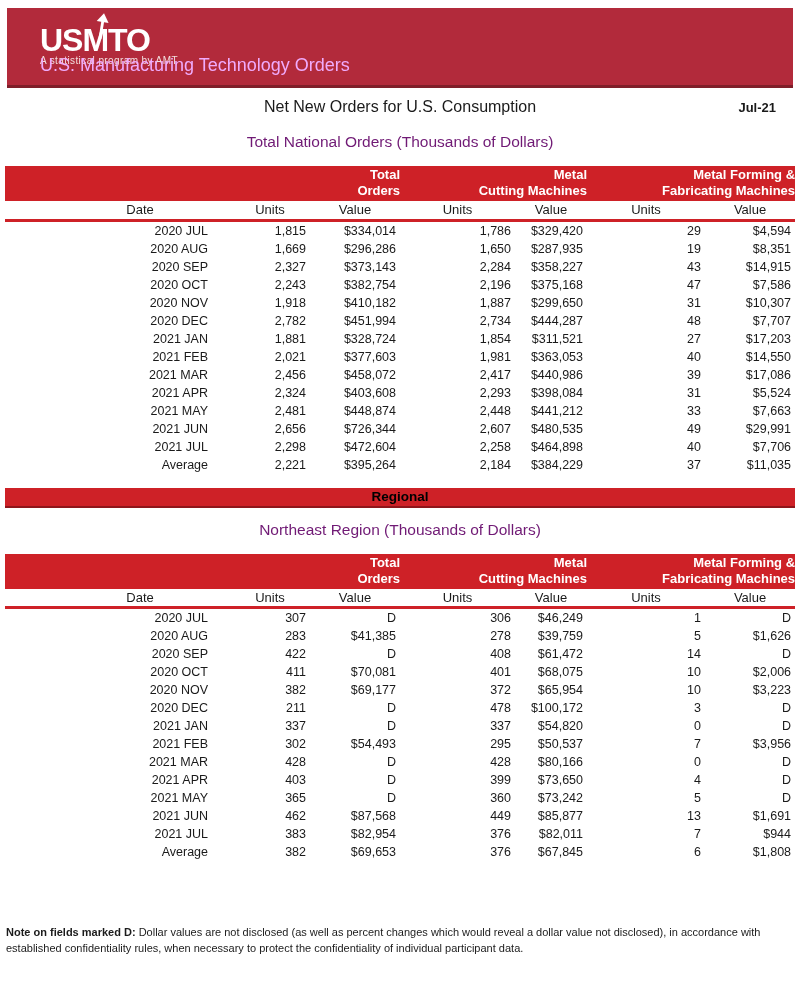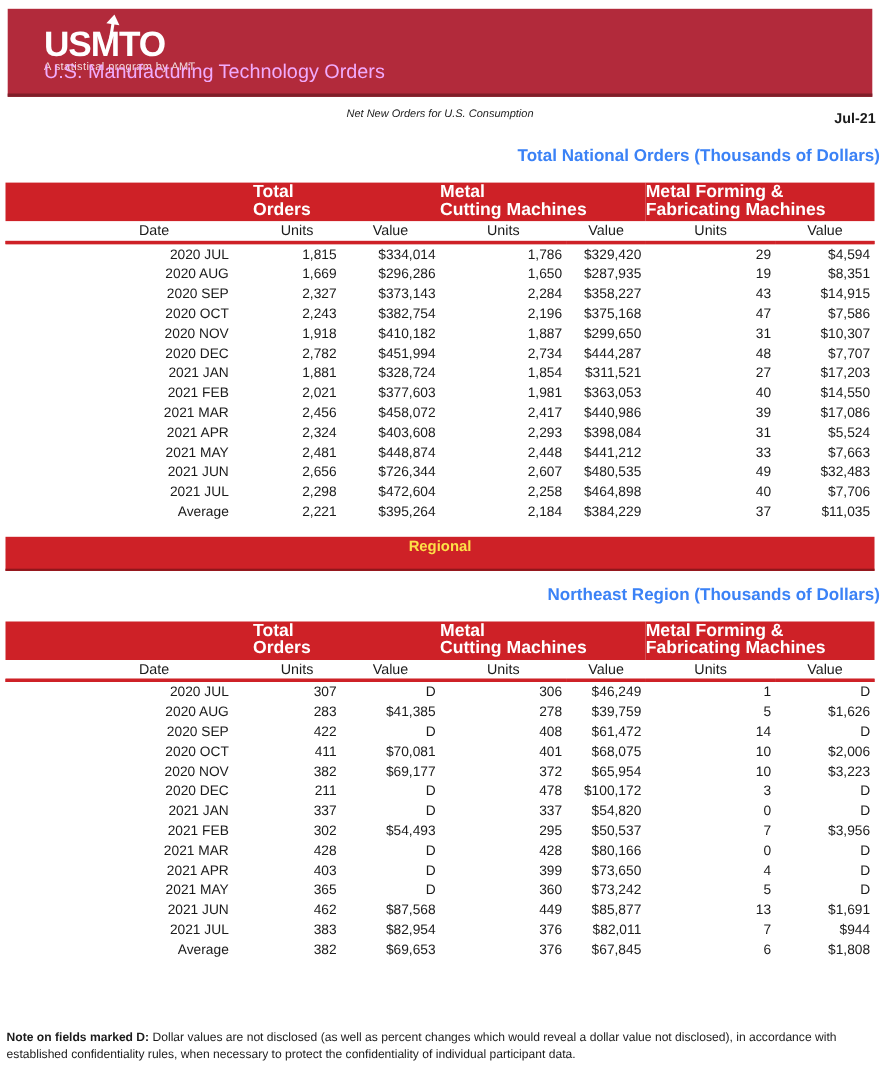--- a/index.html
+++ b/index.html
@@ -15,59 +15,59 @@
     padding:17px 0 0 33px;
   }
   .logo { position:relative; display:inline-block; color:#fff; }
   .logo-text { font-size:32px; font-weight:bold; letter-spacing:-1px; line-height:30px; }
   .logo-arrow { position:absolute; left:52px; top:-12px; }
   .logo-tagline { font-size:10px; letter-spacing:.4px; line-height:9px; margin-top:1px; color:#f2dede; }
   .banner-subtitle { position:absolute; left:33px; bottom:9px; color:#f0abfc; font-size:18px; font-weight:normal; }
 
   
   .title-row { position:relative; margin-top:10px; height:20px; }
-  .report-title { text-align:center; font-size:10px; font-style:italic; }
-  .report-date { position:absolute; right:4px; top:2px; font-size:13px; font-weight:bold; font-style:normal; }
-
-  .section-title { margin-top:15px; height:20px; text-align:right; font-size:15.5px; color:#3b82f6;font-weight:bold; }
+  .report-title { text-align:center; font-size:16px; }
+  .report-date { position:absolute; right:24px; top:2px; font-size:13px; font-weight:bold; font-style:normal; }
+
+  .section-title { margin-top:15px; height:20px; text-align:center; font-size:15.5px; color:#701a75; }
   .section-title.second { margin-top:13px; }
 
   
   table.data-table { width:790px; margin:13px 5px 0 5px; border-collapse:collapse; table-layout:fixed; }
   .data-table col.c-date  { width:225px; }
   .data-table col.c-tu    { width:80px;  }
   .data-table col.c-tv    { width:90px;  }
   .data-table col.c-mcu   { width:115px; }
   .data-table col.c-mcv   { width:72px;  }
   .data-table col.c-mfu   { width:118px; }
   .data-table col.c-mfv   { width:90px;  }
 
   .group-row th {
     background:var(--band-red,#ce2127); color:#fff;
-    font-size:16px; font-weight:bold; line-height:16px;
-    padding:1px 0 2px 0; text-align:left; height:21px; vertical-align:middle;
+    font-size:13px; font-weight:bold; line-height:16px;
+    padding:1px 0 2px 0; text-align:right; height:21px; vertical-align:middle;
   }
   .head-row th {
     font-size:13px; font-weight:normal; text-align:center;
     height:19px; border-bottom:3px solid var(--band-red,#ce2127);
     padding:0;
   }
   .head-row th.date-h { padding-left:45px; }
   .data-table tbody td {
     font-size:12.5px; height:18px; line-height:18px;
     text-align:right; padding:0 4px 0 0; white-space:nowrap;
   }
   .data-table tbody td:first-child { padding-right:22px; }
 
   
   .regional-band {
-    margin:14px 5px 0 5px; height:31px;
+    margin:14px 5px 0 5px; height:20px;
     background:var(--band-red,#ce2127);
     border-bottom:2px solid var(--regional-edge,#8f161b);
-    color:#fde047; font-size:13.5px; font-weight:bold; text-align:center; line-height:17px;
+    color:#000000; font-size:13.5px; font-weight:bold; text-align:center; line-height:17px;
   }
 
   
   .note { margin:63px 12px 0 6px; width:782px; font-size:11px; line-height:16px; color:#1b1b1b; }
   .note .lead { font-weight:bold; }
 </style>
 </head>
 <body>
 
 <div class="page">
@@ -229,21 +229,21 @@
           <td>33</td>
           <td>$7,663</td>
         </tr>
         <tr>
           <td>2021 JUN</td>
           <td>2,656</td>
           <td>$726,344</td>
           <td>2,607</td>
           <td>$480,535</td>
           <td>49</td>
-          <td>$32,483</td>
+          <td>$29,991</td>
         </tr>
         <tr>
           <td>2021 JUL</td>
           <td>2,298</td>
           <td>$472,604</td>
           <td>2,258</td>
           <td>$464,898</td>
           <td>40</td>
           <td>$7,706</td>
         </tr>

